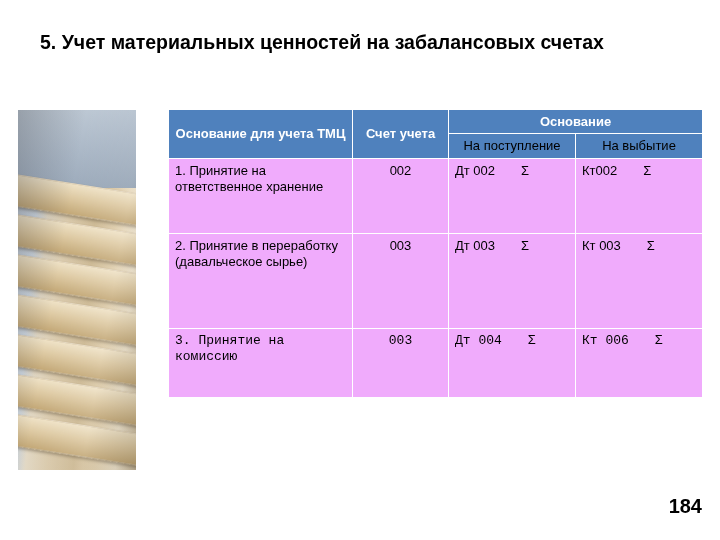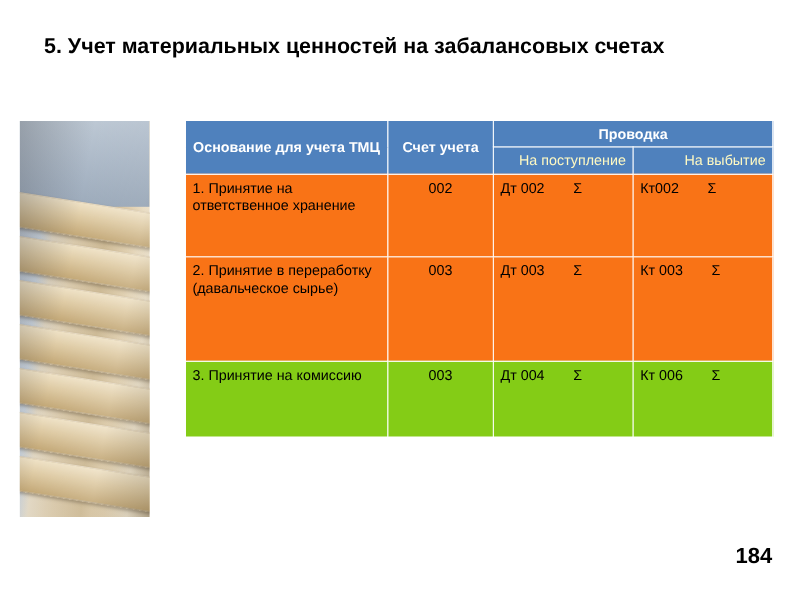--- a/index.html
+++ b/index.html
@@ -81,35 +81,36 @@
   .hdr {
     background: #4f81bd;
     color: #ffffff;
     font-weight: bold;
     font-size: 13px;
     text-align: center;
     vertical-align: middle !important;
   }
   .hdr-sub {
     background: #4f81bd;
-    color: #fef9c3;
+    color: #000000;
     font-weight: normal;
     font-size: 13px;
-    text-align: right;
+    text-align: center;
     vertical-align: middle !important;
     line-height: 1.2;
   }
   .body-cell {
-    background: #f97316;
+    background: #f0abfc;
     font-size: 13px;
     border: 1px solid #4f81bd;
     line-height: 1.25;
   }
   .body-cell.white {
-    background: #84cc16;
+    background: #f0abfc;
+    font-family: Liberation Mono, monospace;
   }
   .c-center { text-align: center; margin-left: 11px; }
   .c-left { text-align: left; }
   .row-h-1 td { height: 66px; }
   .row-h-2 td { height: 86px; }
   .row-h-3 td { height: 60px; }
   .sum { padding-left: 26px; }
   .pagenum {
     position: absolute;
     right: 18px;
@@ -142,21 +143,21 @@
     <colgroup>
       <col style="width:184px">
       <col style="width:96px">
       <col style="width:127px">
       <col style="width:127px">
     </colgroup>
     <tbody>
       <tr>
         <td class="hdr" rowspan="2">Основание для учета ТМЦ</td>
         <td class="hdr" rowspan="2">Счет учета</td>
-        <td class="hdr" colspan="2">Проводка</td>
+        <td class="hdr" colspan="2">Основание</td>
       </tr>
       <tr>
         <td class="hdr-sub">На поступление</td>
         <td class="hdr-sub">На выбытие</td>
       </tr>
 
       <tr class="row-h-1">
         <td class="body-cell c-left">1. Принятие на ответственное хранение</td>
         <td class="body-cell c-center">002</td>
         <td class="body-cell c-left">

